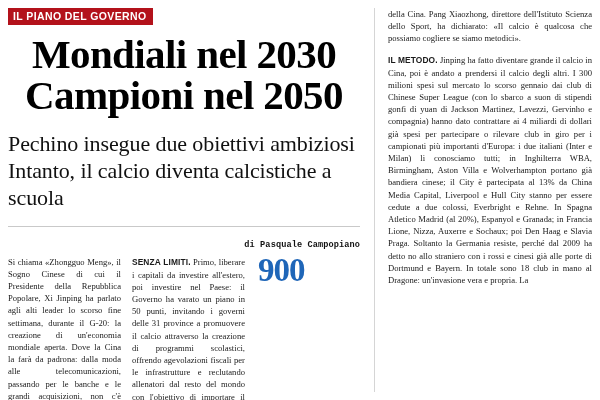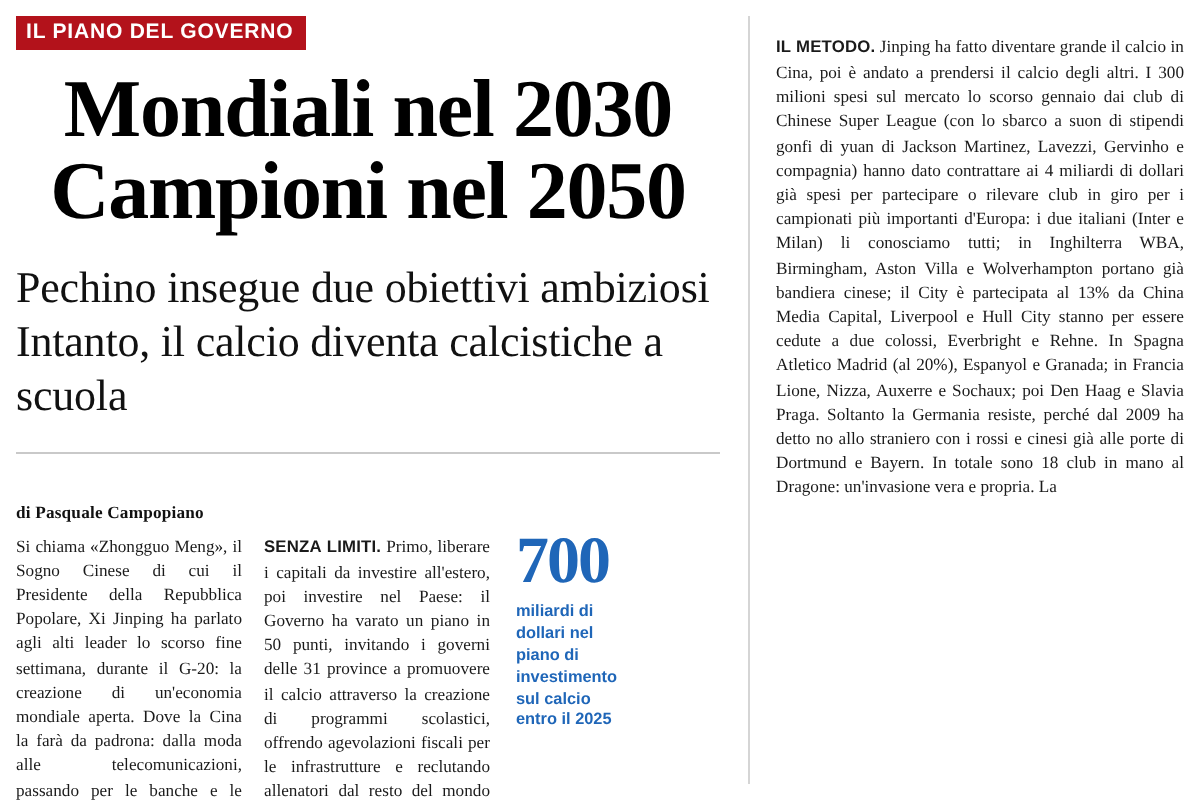--- a/index.html
+++ b/index.html
@@ -61,26 +61,27 @@
     margin-top: 16px;
     letter-spacing: -0.1px;
   }
   .subhead .s2 { display: block; }
   .rule-thin {
     border: 0;
     border-top: 1px solid #c9c9c9;
     margin: 14px 0 0 0;
   }
   .byline {
-    font-family: Liberation Serif, serif;
+    font-family: Liberation Mono, monospace;
     font-weight: bold;
     font-size: 8.6px;
     color: #111111;
-    margin-top: 24px;
+    margin-top: 13px;
     letter-spacing: 0.1px;
+    text-align: right;
   }
   .body-cols {
     margin-top: 6px;
     display: flex;
     gap: 11px;
   }
   .bcol {
     width: 113px;
     font-size: 8.6px;
     line-height: 1.42;
@@ -171,25 +172,25 @@
       <div class="bcol">
         <p>Si chiama «Zhongguo Meng», il Sogno Cinese di cui il Presidente della Repubblica Popolare, Xi Jinping ha parlato agli alti leader lo scorso fine settimana, durante il G-20: la creazione di un'economia mondiale aperta. Dove la Cina la farà da padrona: dalla moda alle telecomunicazioni, passando per le banche e le grandi acquisizioni, non c'è partita. Comprano</p>
       </div>
 
       <div class="bcol">
         <p><span class="lead-bold">SENZA LIMITI.</span> <span>Primo, liberare i capitali da investire all'estero, poi investire nel Paese: il Governo ha varato un piano in 50 punti, invitando i governi delle 31 province a promuovere il calcio attraverso la creazione di programmi scolastici, offrendo agevolazioni fiscali per le infrastrutture e reclutando allenatori dal resto del mondo con l'obiettivo di importare il patrimonio di conoscenze calcistiche per diventare i migliori.</span></p>
         <p style="margin-top:7px">I numeri sono impressionanti: budget da 3</p>
       </div>
 
       <div class="numbox">
-        <div class="bignum">700</div>
-        <div class="numcap">miliardi di dollari nel piano di investimento sul calcio entro il 2025</div>
+        <div class="bignum">900</div>
       </div>
 
     </div>
   </div>
 
   <div class="right-col">
+    <p>della Cina. Pang Xiaozhong, direttore dell'Istituto Scienza dello Sport, ha dichiarato: «Il calcio è qualcosa che possiamo cogliere se siamo metodici».</p>
     <div class="gap"></div>
     <p><span class="lead-bold">IL METODO.</span> <span>Jinping ha fatto diventare grande il calcio in Cina, poi è andato a prendersi il calcio degli altri. I 300 milioni spesi sul mercato lo scorso gennaio dai club di Chinese Super League (con lo sbarco a suon di stipendi gonfi di yuan di Jackson Martinez, Lavezzi, Gervinho e compagnia) hanno dato contrattare ai 4 miliardi di dollari già spesi per partecipare o rilevare club in giro per i campionati più importanti d'Europa: i due italiani (Inter e Milan) li conosciamo tutti; in Inghilterra WBA, Birmingham, Aston Villa e Wolverhampton portano già bandiera cinese; il City è partecipata al 13% da China Media Capital, Liverpool e Hull City stanno per essere cedute a due colossi, Everbright e Rehne. In Spagna Atletico Madrid (al 20%), Espanyol e Granada; in Francia Lione, Nizza, Auxerre e Sochaux; poi Den Haag e Slavia Praga. Soltanto la Germania resiste, perché dal 2009 ha detto no allo straniero con i rossi e cinesi già alle porte di Dortmund e Bayern. In totale sono 18 club in mano al Dragone: un'invasione vera e propria. La</span></p>
   </div>
 
 </div>
 
 </body></html>

